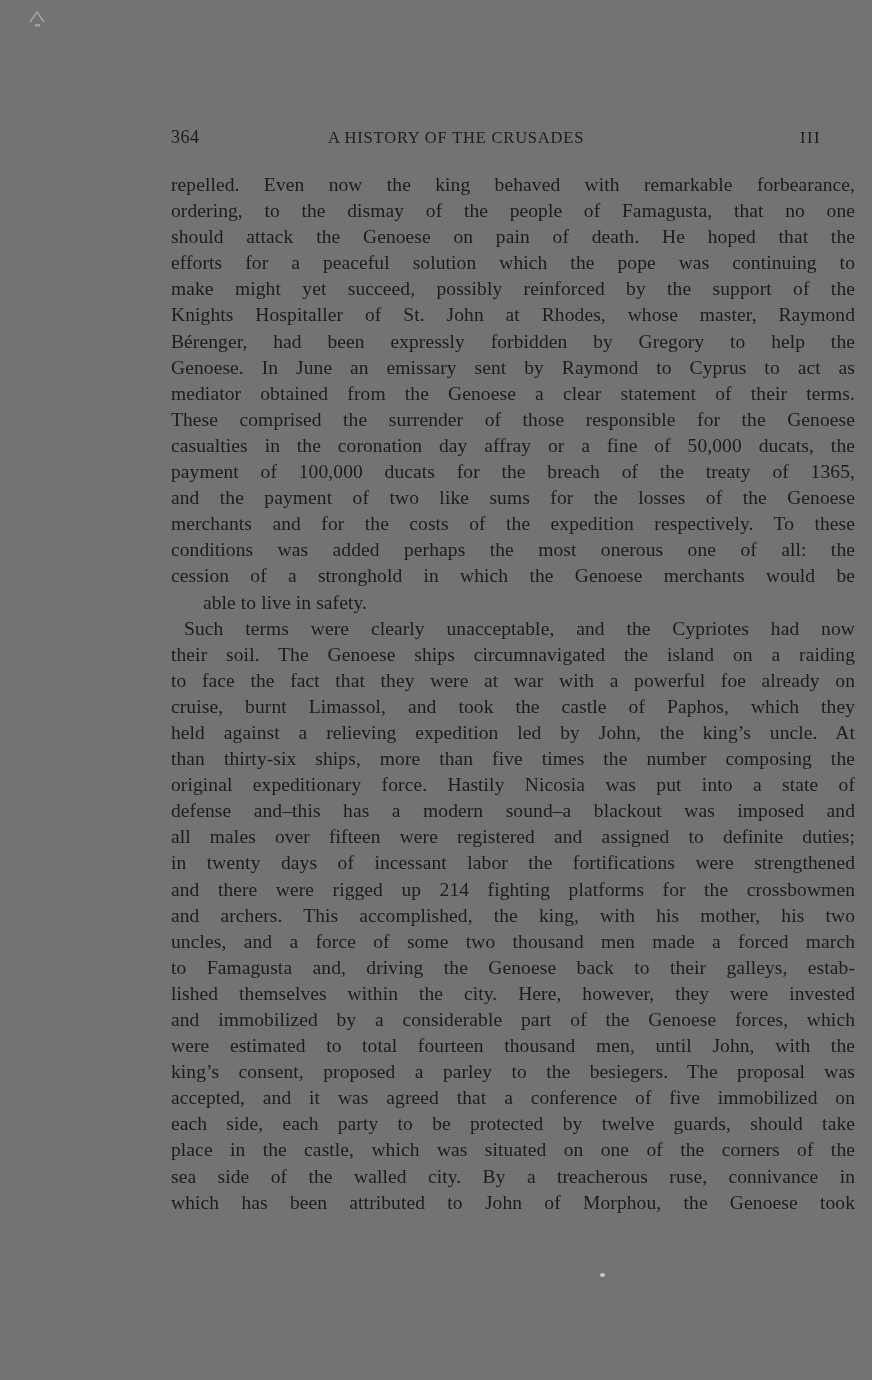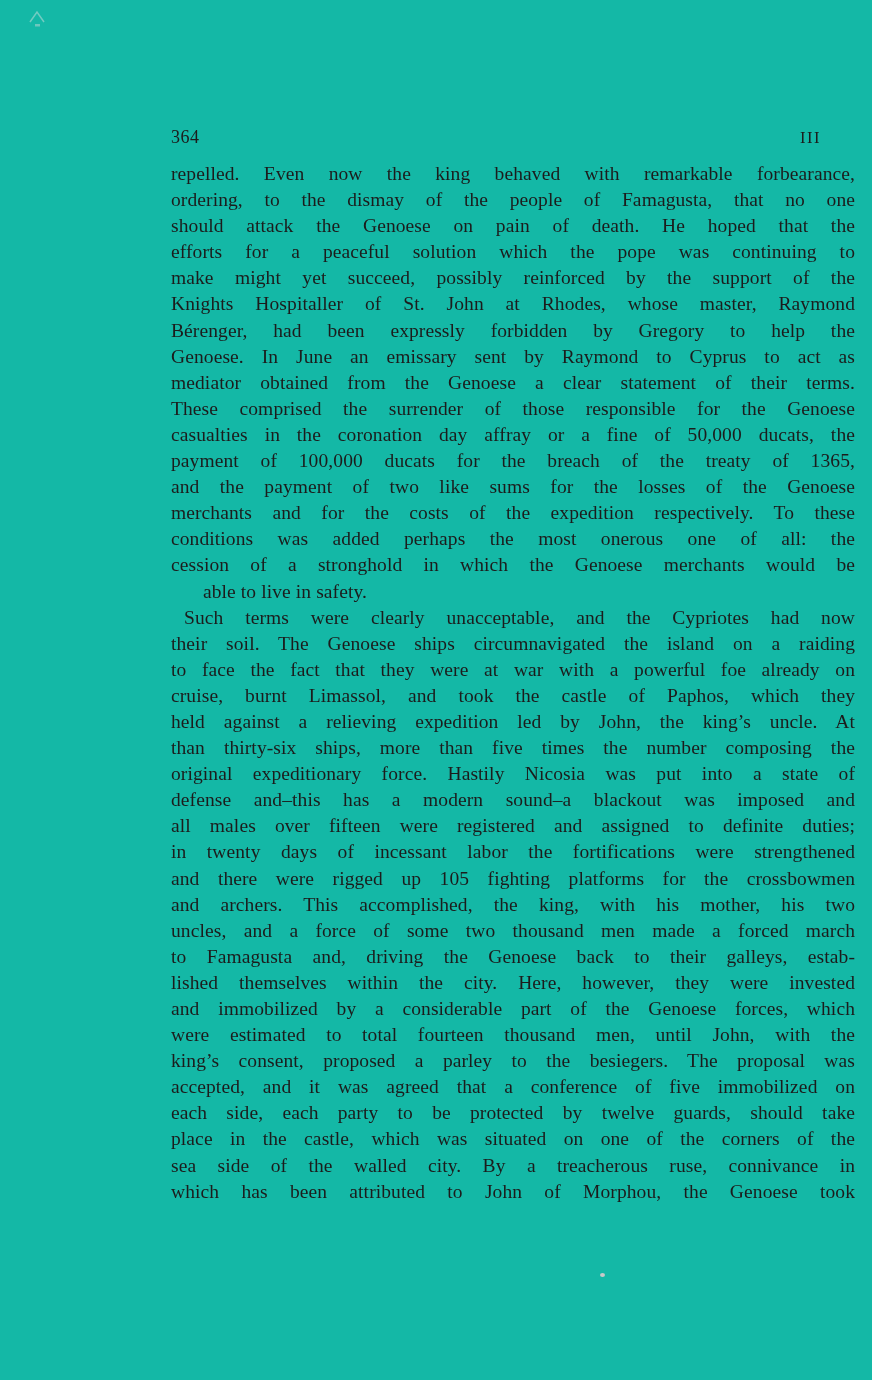--- a/index.html
+++ b/index.html
@@ -4,21 +4,21 @@
 <style>
   html, body {
     margin: 0;
     padding: 0;
     background: #ffffff;
   }
   .page {
     position: relative;
     width: 872px;
     height: 1380px;
-    background: #14b8a6;
+    background: #737373;
     font-family: "Liberation Serif", "DejaVu Serif", serif;
     color: #1c1c1c;
     overflow: hidden;
   }
   .page-number {
     position: absolute;
     left: 171px;
     top: 127px;
     font-size: 18px;
     letter-spacing: 0.5px;
@@ -36,21 +36,21 @@
     position: absolute;
     left: 800px;
     top: 128px;
     font-size: 16.5px;
     letter-spacing: 1.5px;
     font-family: Liberation Serif, serif;
   }
   .text-block {
     position: absolute;
     left: 171px;
-    top: 161px;
+    top: 172px;
     width: 684px;
     font-size: 19.5px;
     line-height: 26.1px;
     letter-spacing: 0.1px;
   }
   .paragraph { margin: 0; }
   .line {
     text-align: justify;
     text-align-last: justify;
     white-space: normal;
@@ -80,20 +80,21 @@
 
   <div class="scan-artifact-caret">
     <svg width="22" height="18" viewBox="0 0 22 18">
       <polyline points="2,12 9,2 16,12" fill="none" stroke="#e3e3e3" stroke-width="1.5"></polyline>
       <rect x="7" y="14" width="5" height="2.5" fill="#dadada"></rect>
     </svg>
   </div>
 
   <span class="page-number">364</span>
 
+  <span class="running-title">A HISTORY OF THE CRUSADES</span>
 
   <span class="volume-numeral">III</span>
 
   <div class="text-block">
       <div class="paragraph">
         <div class="line">repelled. Even now the king behaved with remarkable forbearance,</div>
         <div class="line">ordering, to the dismay of the people of Famagusta, that no one</div>
         <div class="line">should attack the Genoese on pain of death. He hoped that the</div>
         <div class="line">efforts for a peaceful solution which the pope was continuing to</div>
         <div class="line">make might yet succeed, possibly reinforced by the support of the</div>
@@ -114,21 +115,21 @@
         <div class="line indent">Such terms were clearly unacceptable, and the Cypriotes had now</div>
         <div class="line">their soil. The Genoese ships circumnavigated the island on a raiding</div>
         <div class="line">to face the fact that they were at war with a powerful foe already on</div>
         <div class="line">cruise, burnt Limassol, and took the castle of Paphos, which they</div>
         <div class="line">held against a relieving expedition led by John, the king’s uncle. At</div>
         <div class="line">than thirty-six ships, more than five times the number composing the</div>
         <div class="line">original expeditionary force. Hastily Nicosia was put into a state of</div>
         <div class="line">defense and–this has a modern sound–a blackout was imposed and</div>
         <div class="line">all males over fifteen were registered and assigned to definite duties;</div>
         <div class="line">in twenty days of incessant labor the fortifications were strengthened</div>
-        <div class="line">and there were rigged up 105 fighting platforms for the crossbowmen</div>
+        <div class="line">and there were rigged up 214 fighting platforms for the crossbowmen</div>
         <div class="line">and archers. This accomplished, the king, with his mother, his two</div>
         <div class="line">uncles, and a force of some two thousand men made a forced march</div>
         <div class="line">to Famagusta and, driving the Genoese back to their galleys, estab-</div>
         <div class="line">lished themselves within the city. Here, however, they were invested</div>
         <div class="line">and immobilized by a considerable part of the Genoese forces, which</div>
         <div class="line">were estimated to total fourteen thousand men, until John, with the</div>
         <div class="line">king’s consent, proposed a parley to the besiegers. The proposal was</div>
         <div class="line">accepted, and it was agreed that a conference of five immobilized on</div>
         <div class="line">each side, each party to be protected by twelve guards, should take</div>
         <div class="line">place in the castle, which was situated on one of the corners of the</div>

